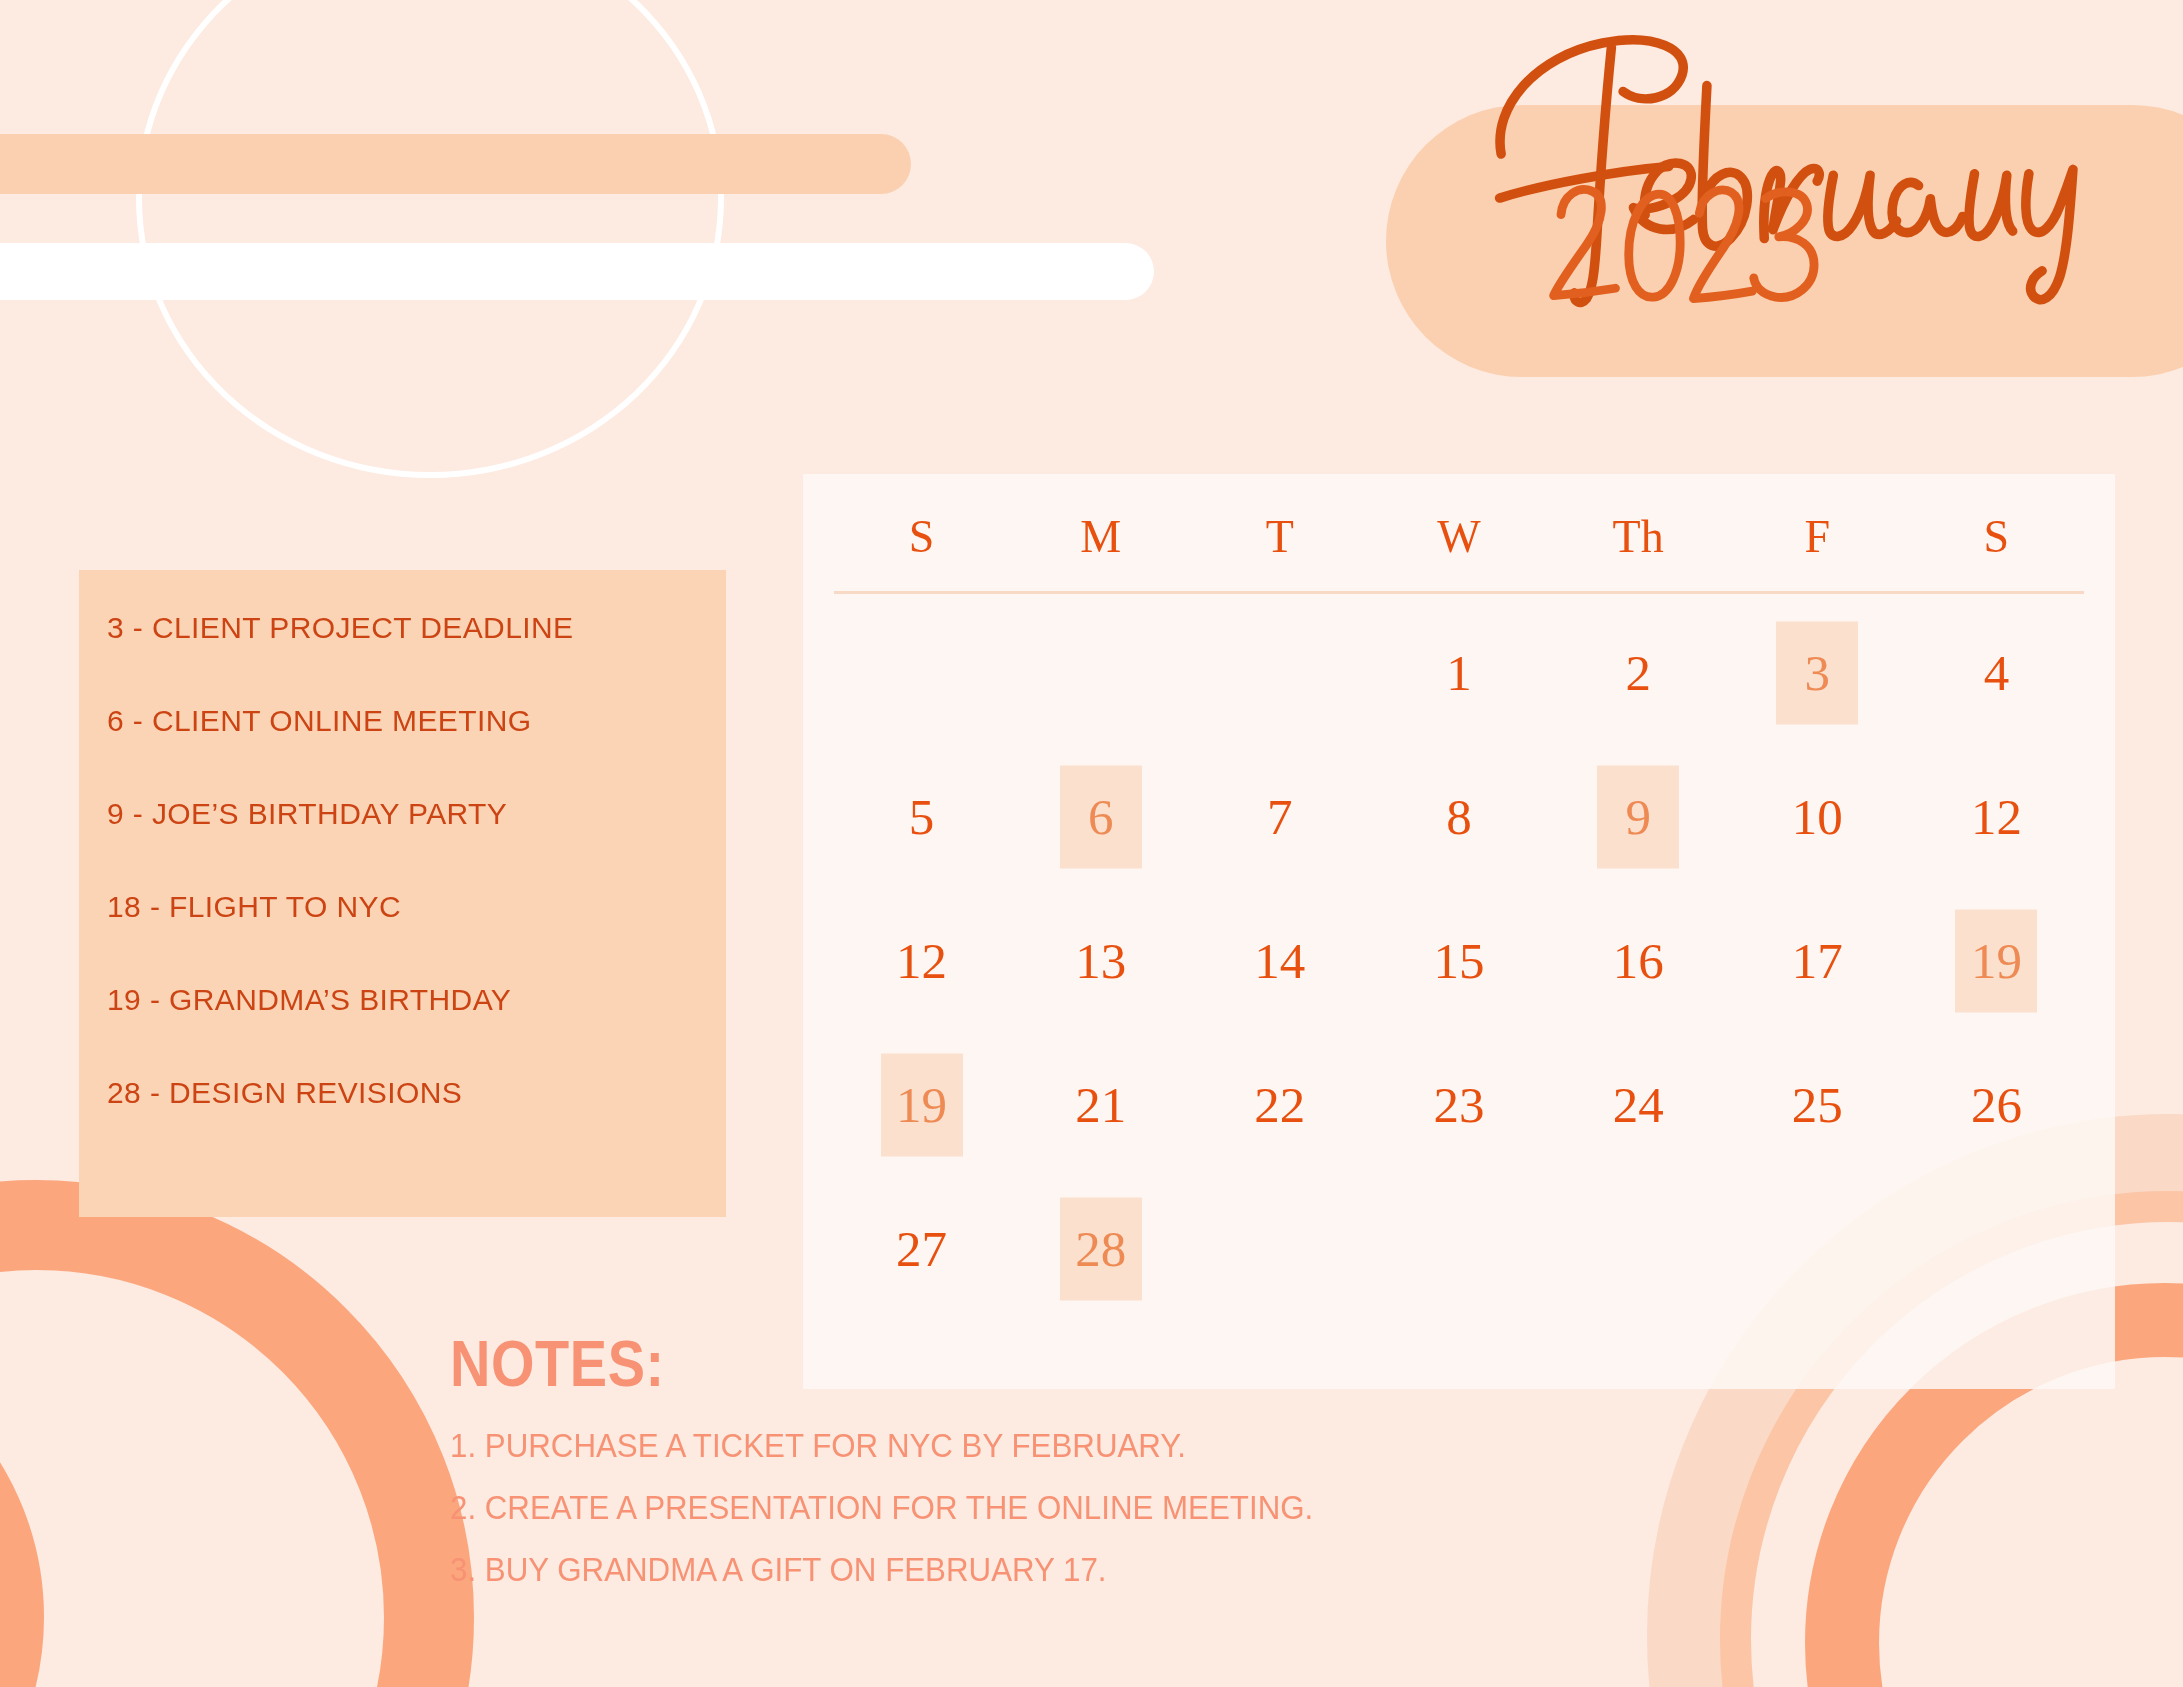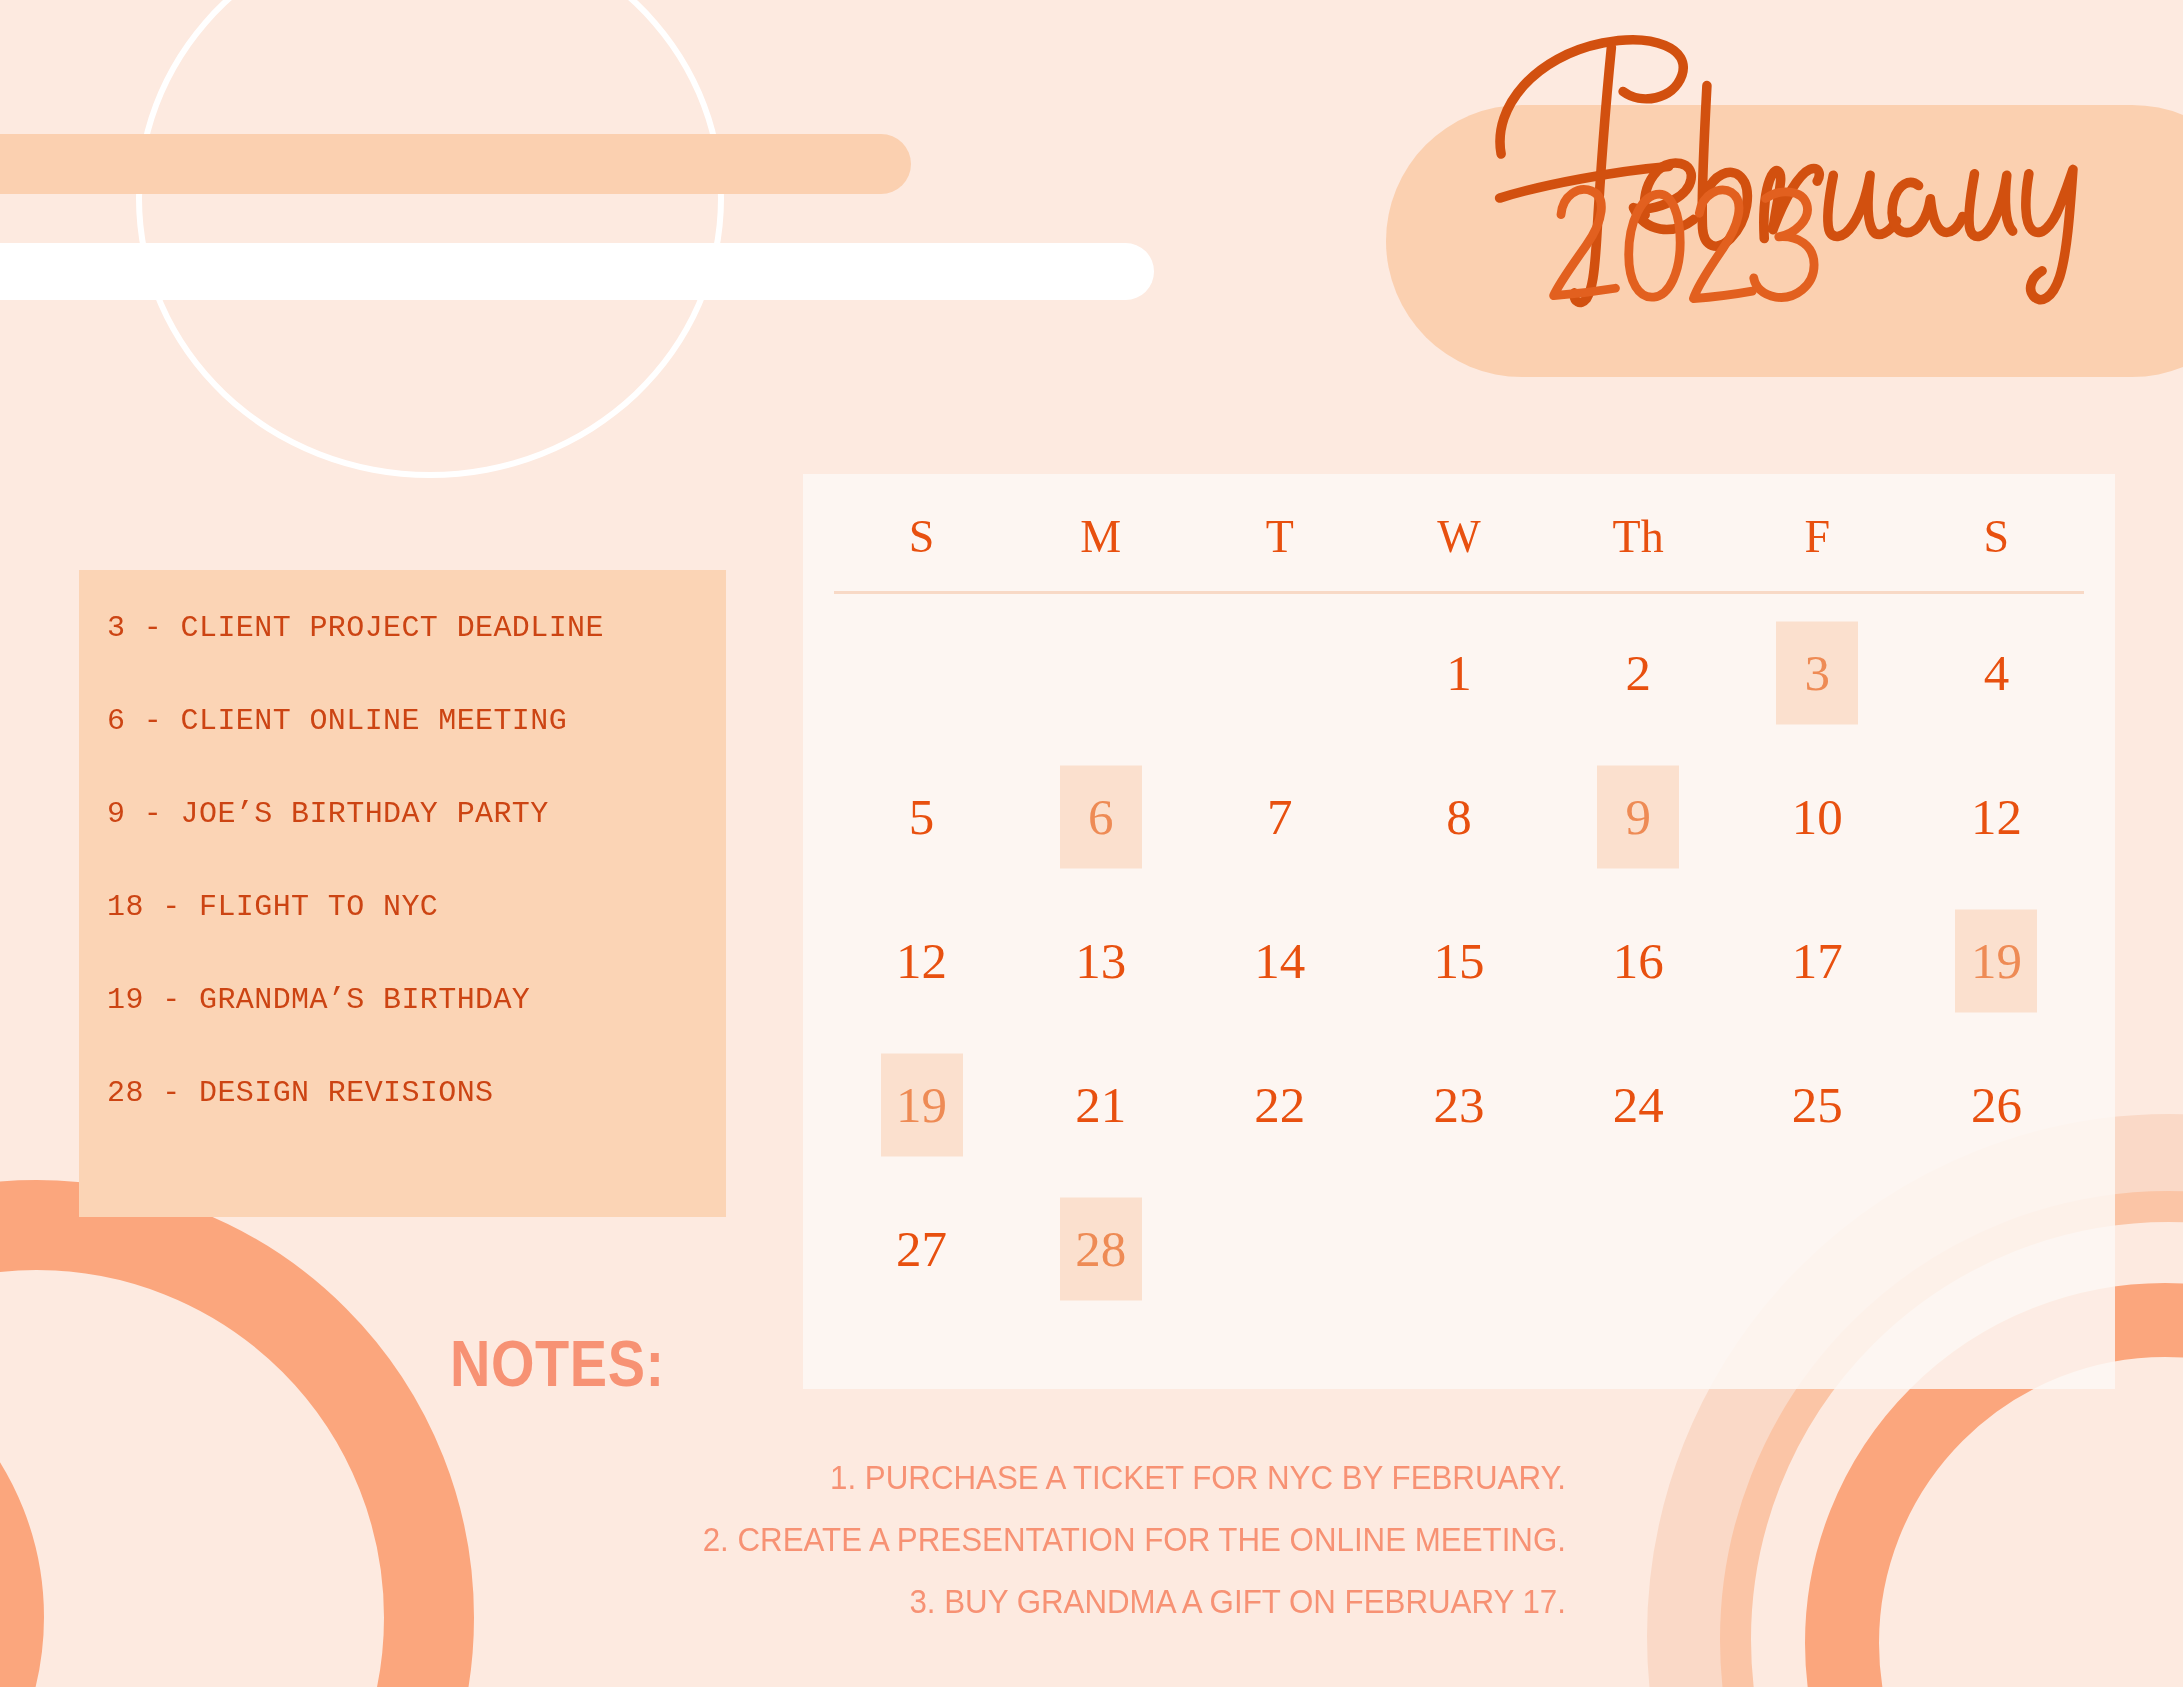--- a/index.html
+++ b/index.html
@@ -111,21 +111,21 @@
     z-index:5;
     padding:43px 0 0 28px;
   }
   .event-item {
     color:#CC4413;
     font-size:30px;
     letter-spacing:0.4px;
     line-height:1;
     margin-bottom:63px;
     white-space:nowrap;
-    font-family:Liberation Mono, monospace;
+    font-family:Liberation Sans, sans-serif;
   }
   .event-item:last-child { margin-bottom:8px; }
 
   
   #calendar-card {
     position:absolute;
     left:803px; top:474px;
     width:1312px; height:915px;
     background:rgba(253,248,244,0.86);
     z-index:5;
@@ -189,21 +189,21 @@
   #notes-heading {
     color:#F79274;
     font-size:65px;
     font-weight:bold;
     line-height:1;
     letter-spacing:0.7px;
     transform:scaleX(0.86);
     transform-origin:left center;
     font-family:"Liberation Sans", sans-serif;
   }
-  #notes-list { margin-top:64px;text-align:right; }
+  #notes-list { margin-top:32px; }
   .note-item {
     color:#F79274;
     font-size:34px;
     line-height:1;
     margin-bottom:28px;
     white-space:nowrap;
     transform:scaleX(0.92);
     transform-origin:left center;
     font-family:"Liberation Sans", sans-serif;
   }

